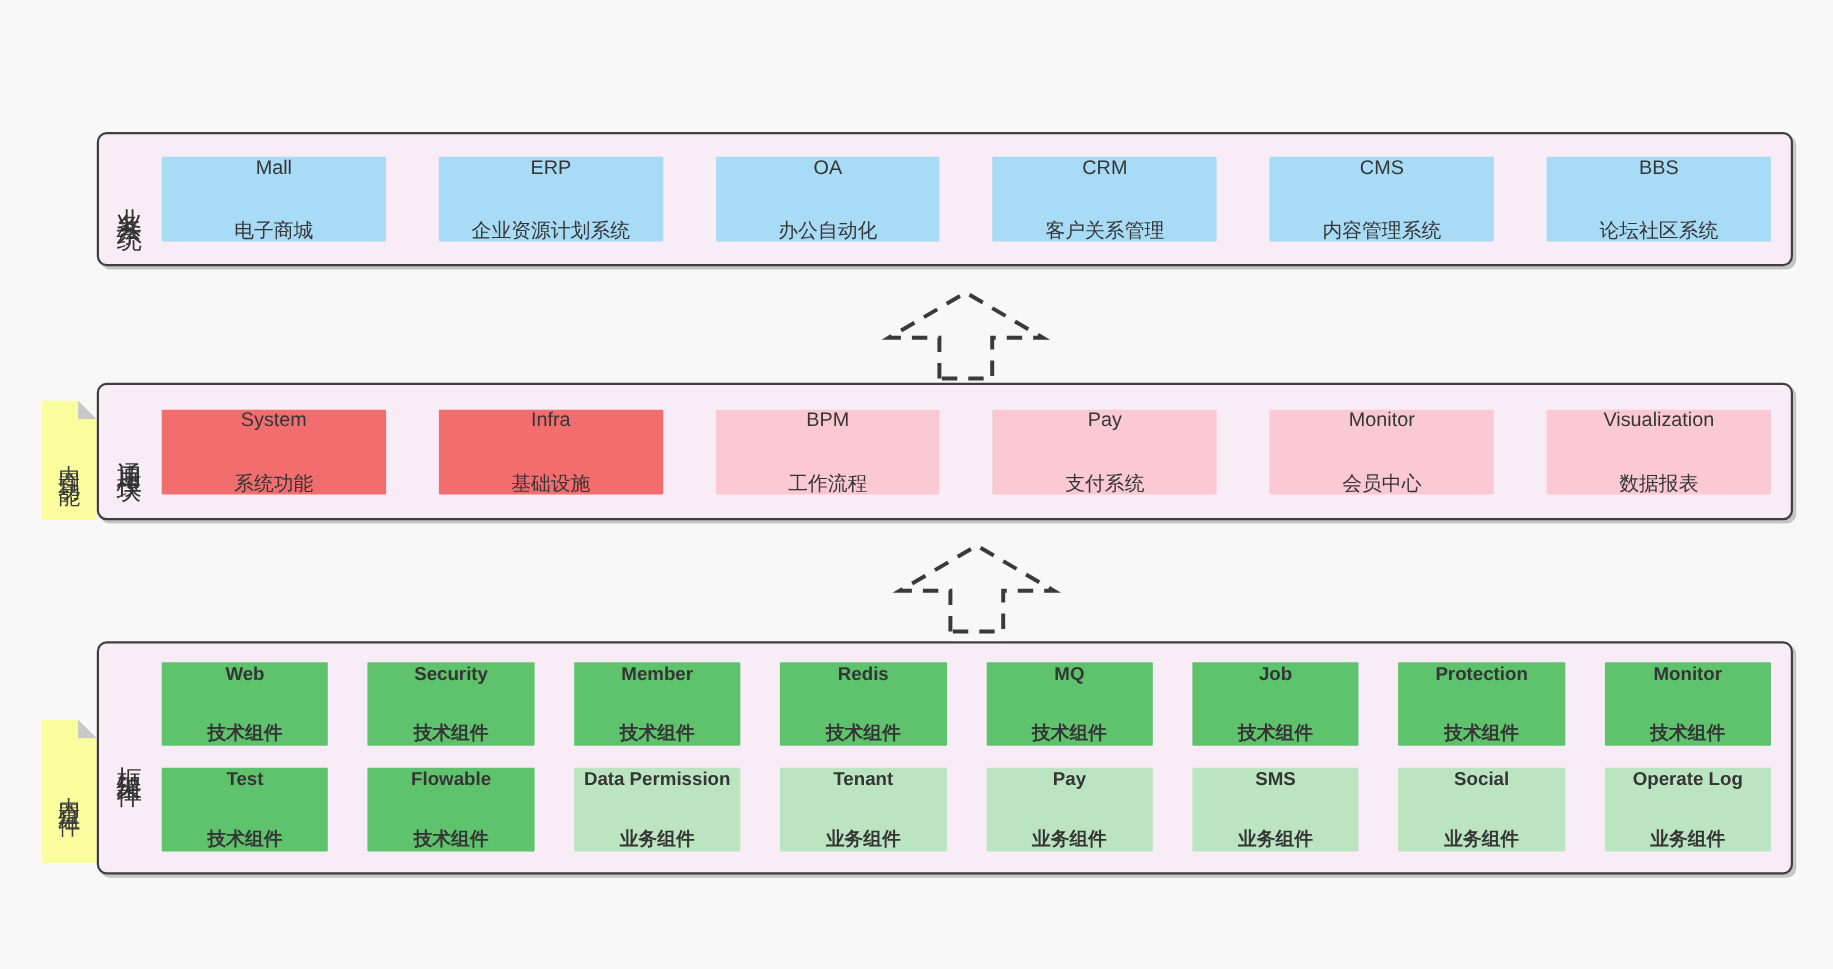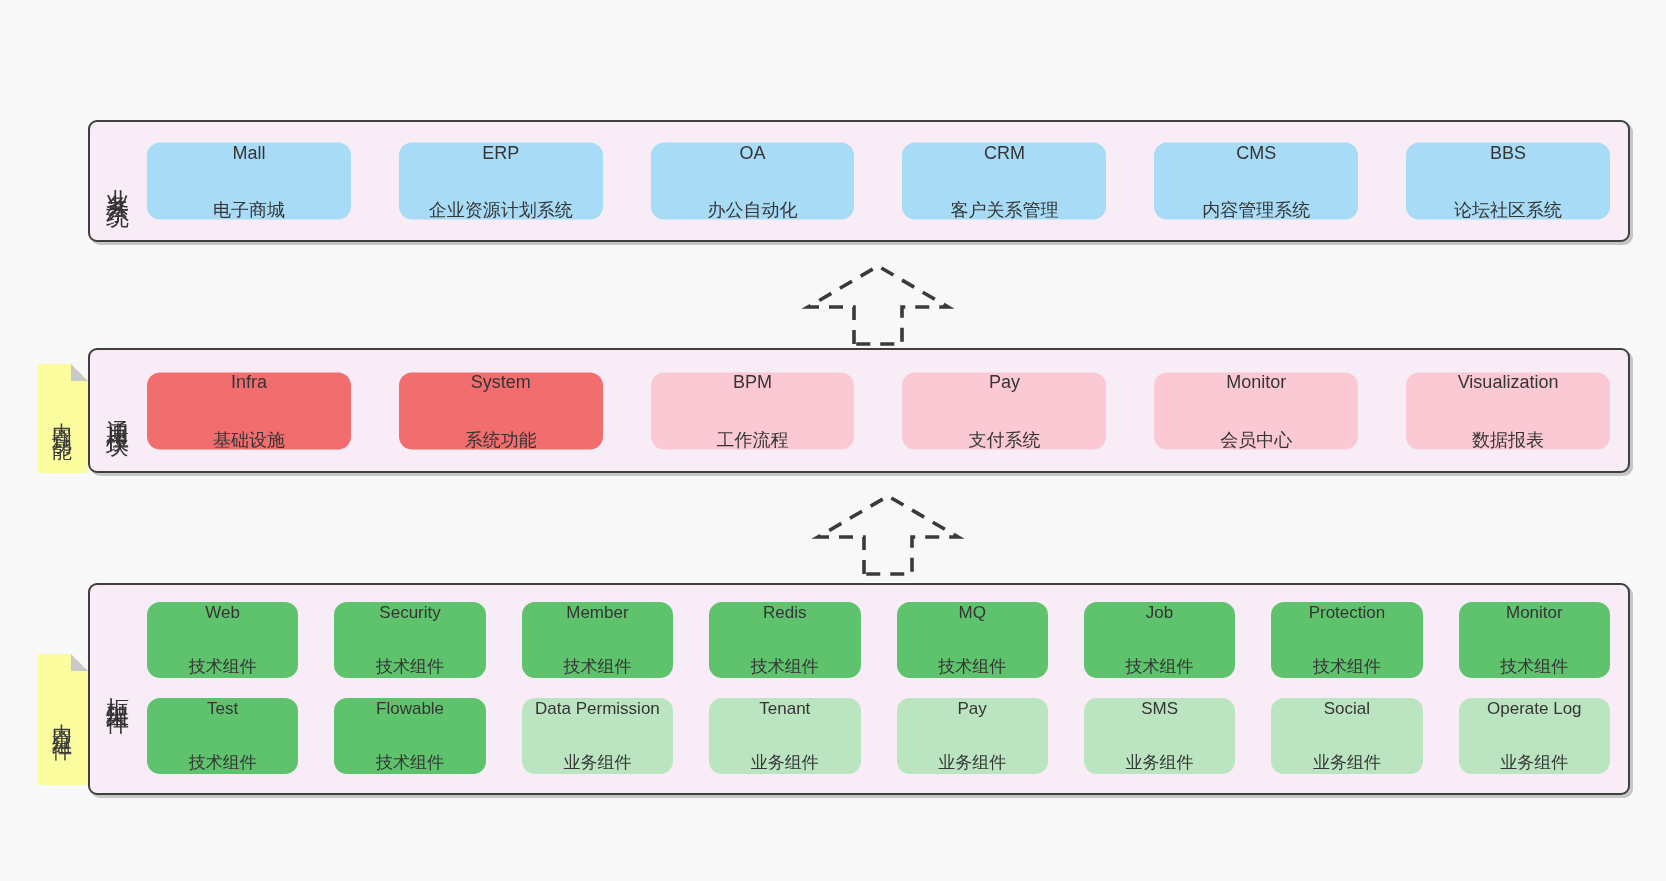--- a/index.html
+++ b/index.html
@@ -73,25 +73,26 @@
     bottom: 19px;
     display: flex;
     flex-direction: column;
     justify-content: space-between;
   }
   .band3 .band-row {
     position: static;
     left: auto; right: auto;
     gap: 36px;
     height: 76px;
+    font-weight: bold;
   }
 
   .box {
     flex: 1 1 0;
-    border-radius: 13px;
+    border-radius: 1px;
     display: flex;
     flex-direction: column;
     align-items: center;
     justify-content: center;
     text-align: center;
     line-height: 1.45;
     font-size: 18px;
     color: #353535;
     padding: 2px 6px;
     gap: 31px;
@@ -209,26 +210,26 @@
     <svg viewBox="0 0 150 82" aria-hidden="true">
       <path d="M51 81 L51 44 L5 44 L75 3 L145 44 L99 44 L99 81 Z"></path>
     </svg>
     <span class="arrow-label">构建</span>
   </div>
 
   <section class="band band2">
     <div class="band-label vtext">通用模块</div>
     <div class="band-row">
       <div class="box c-red">
+        <span>System</span>
+        <span>系统功能</span>
+      </div>
+      <div class="box c-red">
         <span>Infra</span>
         <span>基础设施</span>
-      </div>
-      <div class="box c-red">
-        <span>System</span>
-        <span>系统功能</span>
       </div>
       <div class="box c-pink">
         <span>BPM</span>
         <span>工作流程</span>
       </div>
       <div class="box c-pink">
         <span>Pay</span>
         <span>支付系统</span>
       </div>
       <div class="box c-pink">

